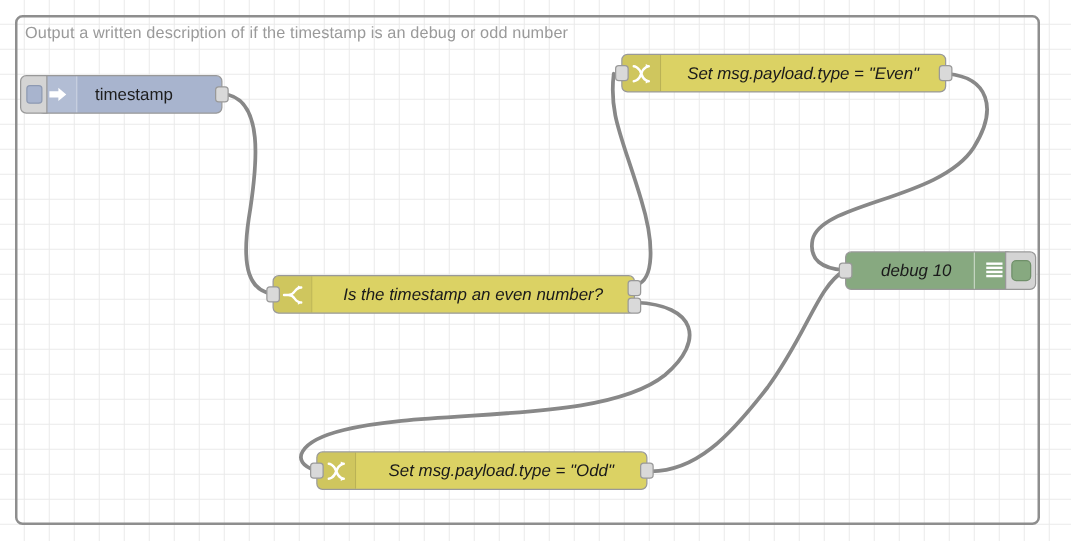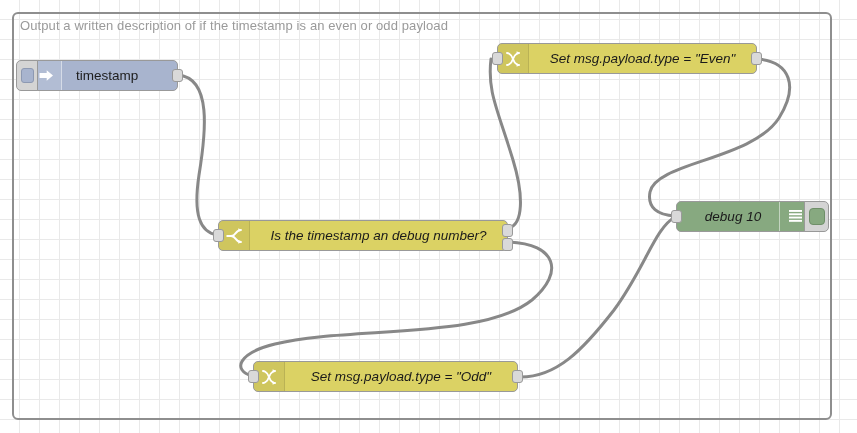--- a/index.html
+++ b/index.html
@@ -214,21 +214,21 @@
     border-radius: 4px;
     box-sizing: border-box;
   }
 </style>
 </head>
 <body>
 
 <div id="canvas">
 
   <div id="group-box"></div>
-  <div id="group-label">Output a written description of if the timestamp is an even or odd payload</div>
+  <div id="group-label">Output a written description of if the timestamp is an debug or odd number</div>
 
   <svg id="wires" viewBox="0 0 857 433">
     <path class="wire" d="M 178 75 C 212 78 206 132 199 175 C 193 215 200 232 217 235"></path>
     <path class="wire" d="M 509 228 C 523 224 524 196 513 160 C 498 110 487 92 491 59"></path>
     <path class="wire" d="M 509 242 C 556 244 565 272 532 300 C 482 340 346 326 275 344 C 238 353 232 370 252 376"></path>
     <path class="wire" d="M 758 59 C 790 62 799 86 779 118 C 752 160 656 162 650 192 C 647 208 658 215 675 216"></path>
     <path class="wire" d="M 519 377 C 556 378 583 350 614 310 C 645 268 655 228 675 217"></path>
   </svg>
 
   <div class="node" id="node-inject">
@@ -247,21 +247,21 @@
   <div class="node" id="node-switch">
     <div class="port in" style="top:8px;"></div>
     <div class="node-icon-cell">
       <svg width="18" height="18" viewBox="0 0 18 18" aria-hidden="true">
         <path d="M16 3 C10 3 11.5 9 6 9 C11.5 9 10 15 16 15" fill="none" stroke="#ffffff" stroke-width="1.9" stroke-linecap="round"></path>
         <path d="M13.3 1.3 L16.4 3 L13.3 4.7 Z" fill="#ffffff"></path>
         <path d="M13.3 13.3 L16.4 15 L13.3 16.7 Z" fill="#ffffff"></path>
         <path d="M2.2 9 h4" stroke="#ffffff" stroke-width="1.9" stroke-linecap="round"></path>
       </svg>
     </div>
-    <div class="node-label italic">Is the timestamp an debug number?</div>
+    <div class="node-label italic">Is the timestamp an even number?</div>
     <div class="port out o1"></div>
     <div class="port out o2"></div>
   </div>
 
   <div class="node" id="node-change-even">
     <div class="port in" style="top:8px;"></div>
     <div class="node-icon-cell">
       <svg width="18" height="18" viewBox="0 0 18 18" aria-hidden="true">
         <path d="M3 3 C3 3 7 3 9 9 C11 15 15 15 15 15" fill="none" stroke="#ffffff" stroke-width="1.9" stroke-linecap="round"></path>
         <path d="M3 15 C3 15 7 15 9 9 C11 3 15 3 15 3" fill="none" stroke="#ffffff" stroke-width="1.9" stroke-linecap="round"></path>

